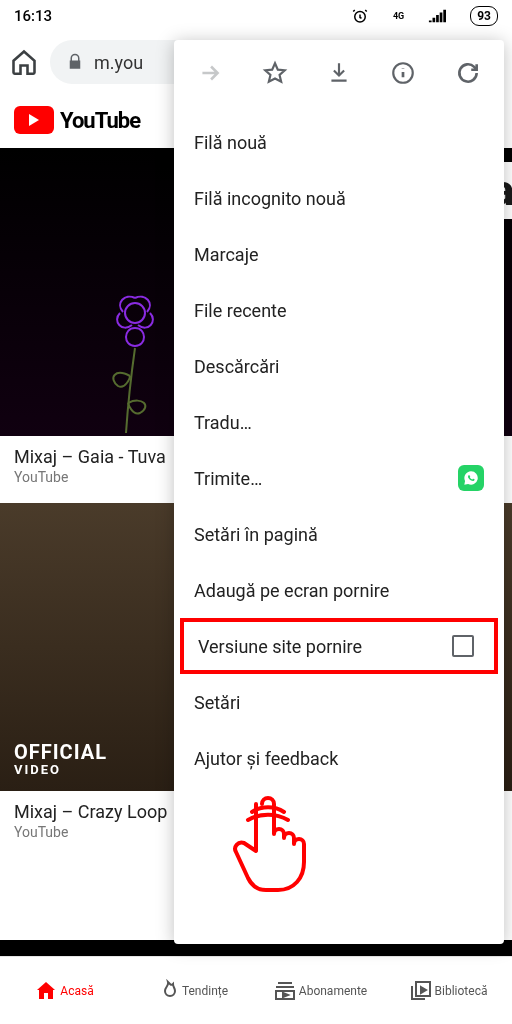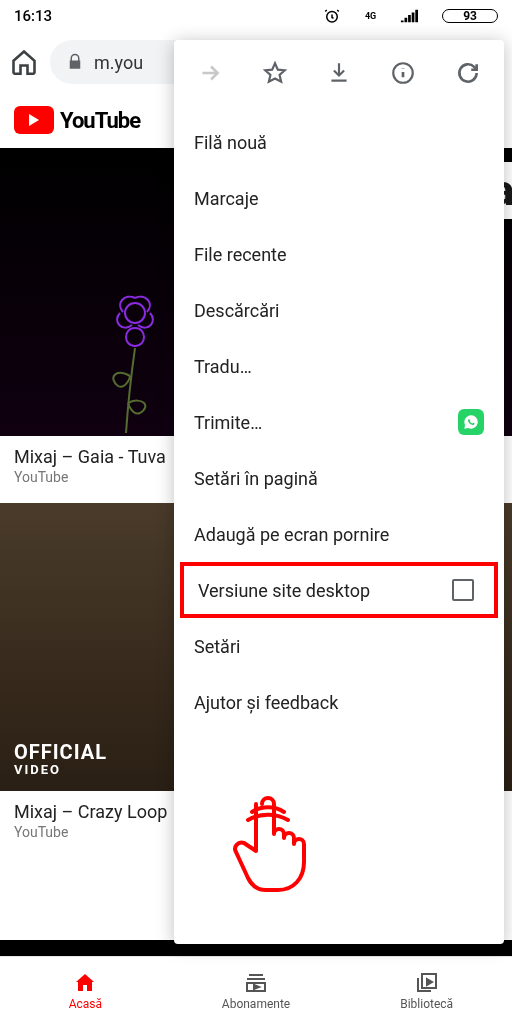--- a/index.html
+++ b/index.html
@@ -2,21 +2,21 @@
 <html><head>
 <meta charset="utf-8">
 <style>
   * { box-sizing: border-box; margin: 0; padding: 0; font-family: Roboto, Arial, sans-serif; }
   html, body { width: 512px; height: 1024px; background: #fff; overflow: hidden; position: relative; }
   
   
   .status-bar { height: 32px; display: flex; align-items: center; justify-content: space-between; padding: 0 14px; font-size: 15px; font-weight: 500; }
   .status-left { }
   .status-right { display: flex; align-items: center; gap: 24px; }
-  .battery-pill { border: 1.5px solid #000; border-radius: 9px; padding: 0 20px; font-size: 12px; font-weight: 700; display: flex; align-items: center; height: 14px; }
+  .battery-pill { border: 1.5px solid #000; border-radius: 9px; padding: 0 6px; font-size: 12px; font-weight: 700; display: flex; align-items: center; height: 20px; }
   
   
   .url-row { height: 60px; display: flex; align-items: center; padding: 0 10px; gap: 12px; }
   .url-pill { flex: 1; background: #f1f3f4; border-radius: 26px; height: 44px; display: flex; align-items: center; padding: 0 16px; gap: 10px; font-size: 18px; color: #333; overflow: hidden; }
   
   
   .yt-header { height: 56px; display: flex; align-items: center; padding: 0 14px; gap: 6px; }
   .yt-logo-box { width: 40px; height: 28px; background: #ff0000; border-radius: 6px; display: flex; align-items: center; justify-content: center; }
   .yt-logo-tri { width: 0; height: 0; border-left: 10px solid #fff; border-top: 6px solid transparent; border-bottom: 6px solid transparent; }
   .yt-word { font-size: 22px; font-weight: 700; letter-spacing: -1px; }
@@ -30,21 +30,21 @@
   .video-meta { padding: 10px 14px 18px; }
   .video-title { font-size: 18px; color: #222; white-space: nowrap; overflow: hidden; }
   .video-channel { font-size: 14px; color: #777; margin-top: 2px; }
   .official-badge { position: absolute; left: 14px; bottom: 14px; color: #fff; font-weight: 700; line-height: 1.05; }
   .official-badge .o1 { font-size: 20px; letter-spacing: 1px;}
   .official-badge .o2 { font-size: 13px; letter-spacing: 2px;}
   .ga-logo { position:absolute; right: 0px; top: 14px; background:#fff; padding: 4px 0px 4px 12px; font-size: 42px; font-weight: 900; color:#1a1a1a; letter-spacing:-2px;}
   
   
   .bottom-nav { position: absolute; bottom: 0; left: 0; right: 0; height: 68px; border-top: 1px solid #e5e5e5; background: #fff; display: flex; }
-  .nav-item { flex: 1; display: flex; flex-direction: column; align-items: center; justify-content: center; gap: 2px; font-size: 12px; color: #555; }
+  .nav-item { flex: 1; display: flex; flex-direction: row; align-items: center; justify-content: center; gap: 2px; font-size: 12px; color: #555; }
   .nav-item.active { color: #ff0000; }
   
   
   .menu { position: absolute; top: 40px; right: 8px; bottom: 80px; width: 330px; background: #fff; border-radius: 4px; box-shadow: 0 2px 18px rgba(0,0,0,.25); display: flex; flex-direction: column; z-index: 50; }
   .menu-icons { height: 66px; display: flex; align-items: center; justify-content: space-around; padding: 0 4px; }
   .menu-icons .mi { width: 44px; height: 44px; display:flex; align-items:center; justify-content:center; color:#5f6368; }
   .menu-icons .mi.disabled { opacity: .35; }
   .menu-list { flex: 1; display: flex; flex-direction: column; justify-content: flex-start; padding: 8px 0 18px; }
   .menu-item { height: 56px; display: flex; align-items: center; padding: 0 20px; font-size: 18px; color: #222; position: relative; }
   .menu-item .trail { margin-left: auto; }
@@ -130,20 +130,26 @@
 
 <div class="bottom-nav">
   <div class="nav-item active">
     <svg width="24" height="24" viewBox="0 0 24 24" fill="#ff0000">
         <path d="M12 3l9 8h-2v9h-5v-6h-4v6H5v-9H3z"></path>
       </svg>
     <span>Acasă</span>
   </div>
   <div class="nav-item">
     <svg width="24" height="24" viewBox="0 0 24 24" fill="none" stroke="#555" stroke-width="2">
+        <path d="M12 3c1 4-3 5-3 9a5 5 0 0 0 10 0c0-3-2-4-2-7-2 2-3 0-5-2z"></path>
+      </svg>
+    <span>Tendințe</span>
+  </div>
+  <div class="nav-item">
+    <svg width="24" height="24" viewBox="0 0 24 24" fill="none" stroke="#555" stroke-width="2">
         <path d="M5 4h14M3 8h18M3 12h18v8H3z"></path>
         <path d="M10 14l5 2-5 2z" fill="#555"></path>
       </svg>
     <span>Abonamente</span>
   </div>
   <div class="nav-item">
     <svg width="24" height="24" viewBox="0 0 24 24" fill="none" stroke="#555" stroke-width="2">
         <path d="M3 7v13h13M7 3h14v14H7z"></path>
         <path d="M12 8l5 3-5 3z" fill="#555"></path>
       </svg>
@@ -177,20 +183,23 @@
     <div class="mi">
       <svg width="26" height="26" viewBox="0 0 24 24" fill="none" stroke="currentColor" stroke-width="2.4">
           <path d="M20 12a8 8 0 1 1-2.34-5.66L20 9"></path>
           <path d="M20 4v5h-5"></path>
         </svg>
     </div>
   </div>
   <div class="menu-list">
     <div class="menu-item">
         <span>Filă nouă</span>
+      </div>
+    <div class="menu-item">
+        <span>Filă incognito nouă</span>
       </div>
     <div class="menu-item">
         <span>Marcaje</span>
       </div>
     <div class="menu-item">
         <span>File recente</span>
       </div>
     <div class="menu-item">
         <span>Descărcări</span>
       </div>
@@ -205,21 +214,21 @@
           </svg>
       </span>
     </div>
     <div class="menu-item">
         <span>Setări în pagină</span>
       </div>
     <div class="menu-item">
         <span>Adaugă pe ecran pornire</span>
       </div>
     <div class="menu-item highlight">
-      <span>Versiune site desktop</span>
+      <span>Versiune site pornire</span>
       <span class="trail checkbox"></span>
     </div>
     <div class="menu-item">
         <span>Setări</span>
       </div>
     <div class="menu-item">
         <span>Ajutor și feedback</span>
       </div>
   </div>
 </div>

